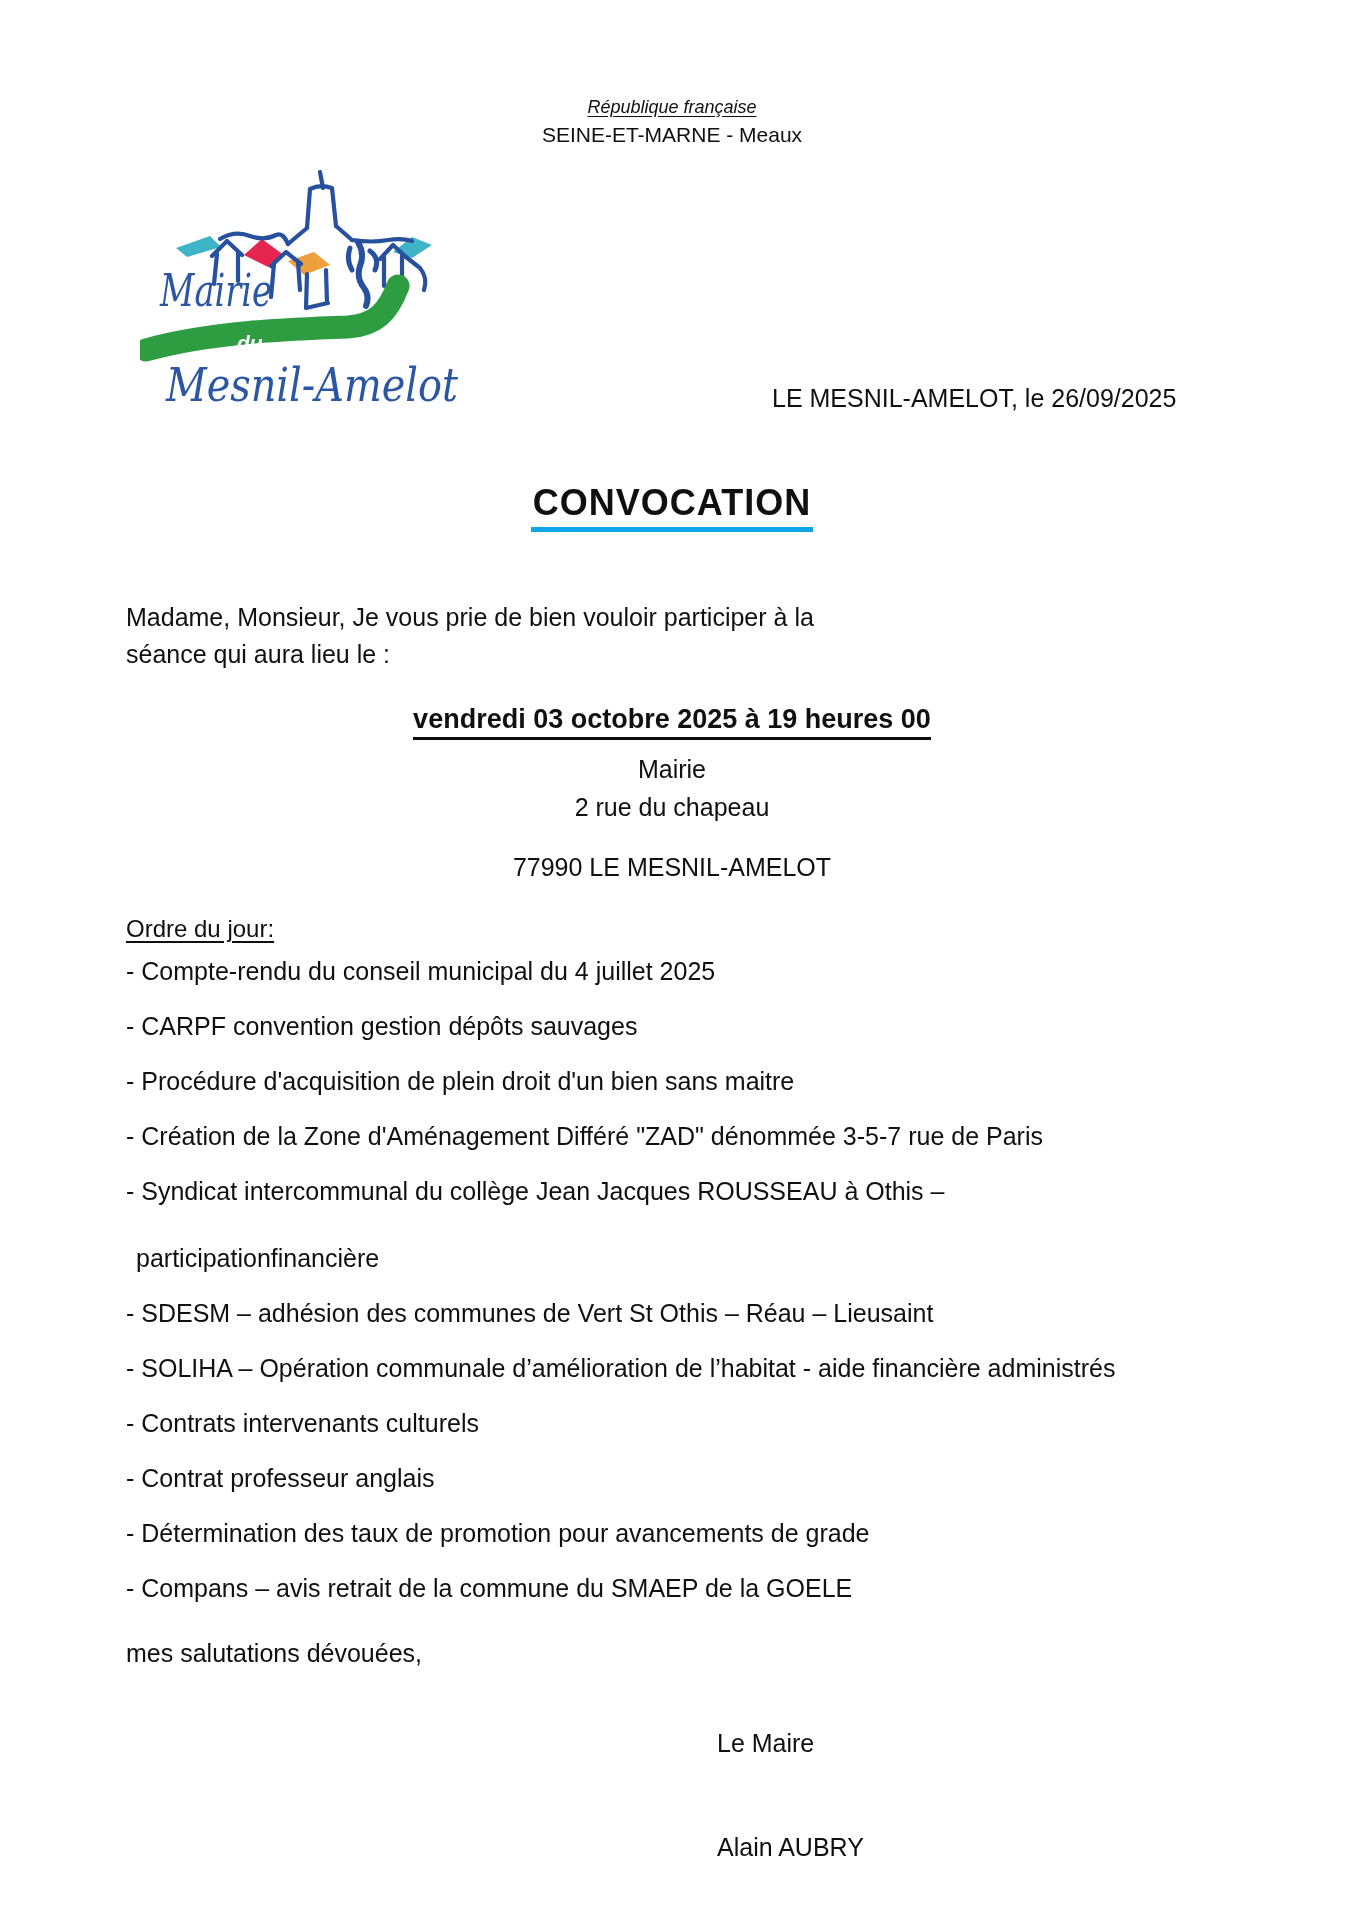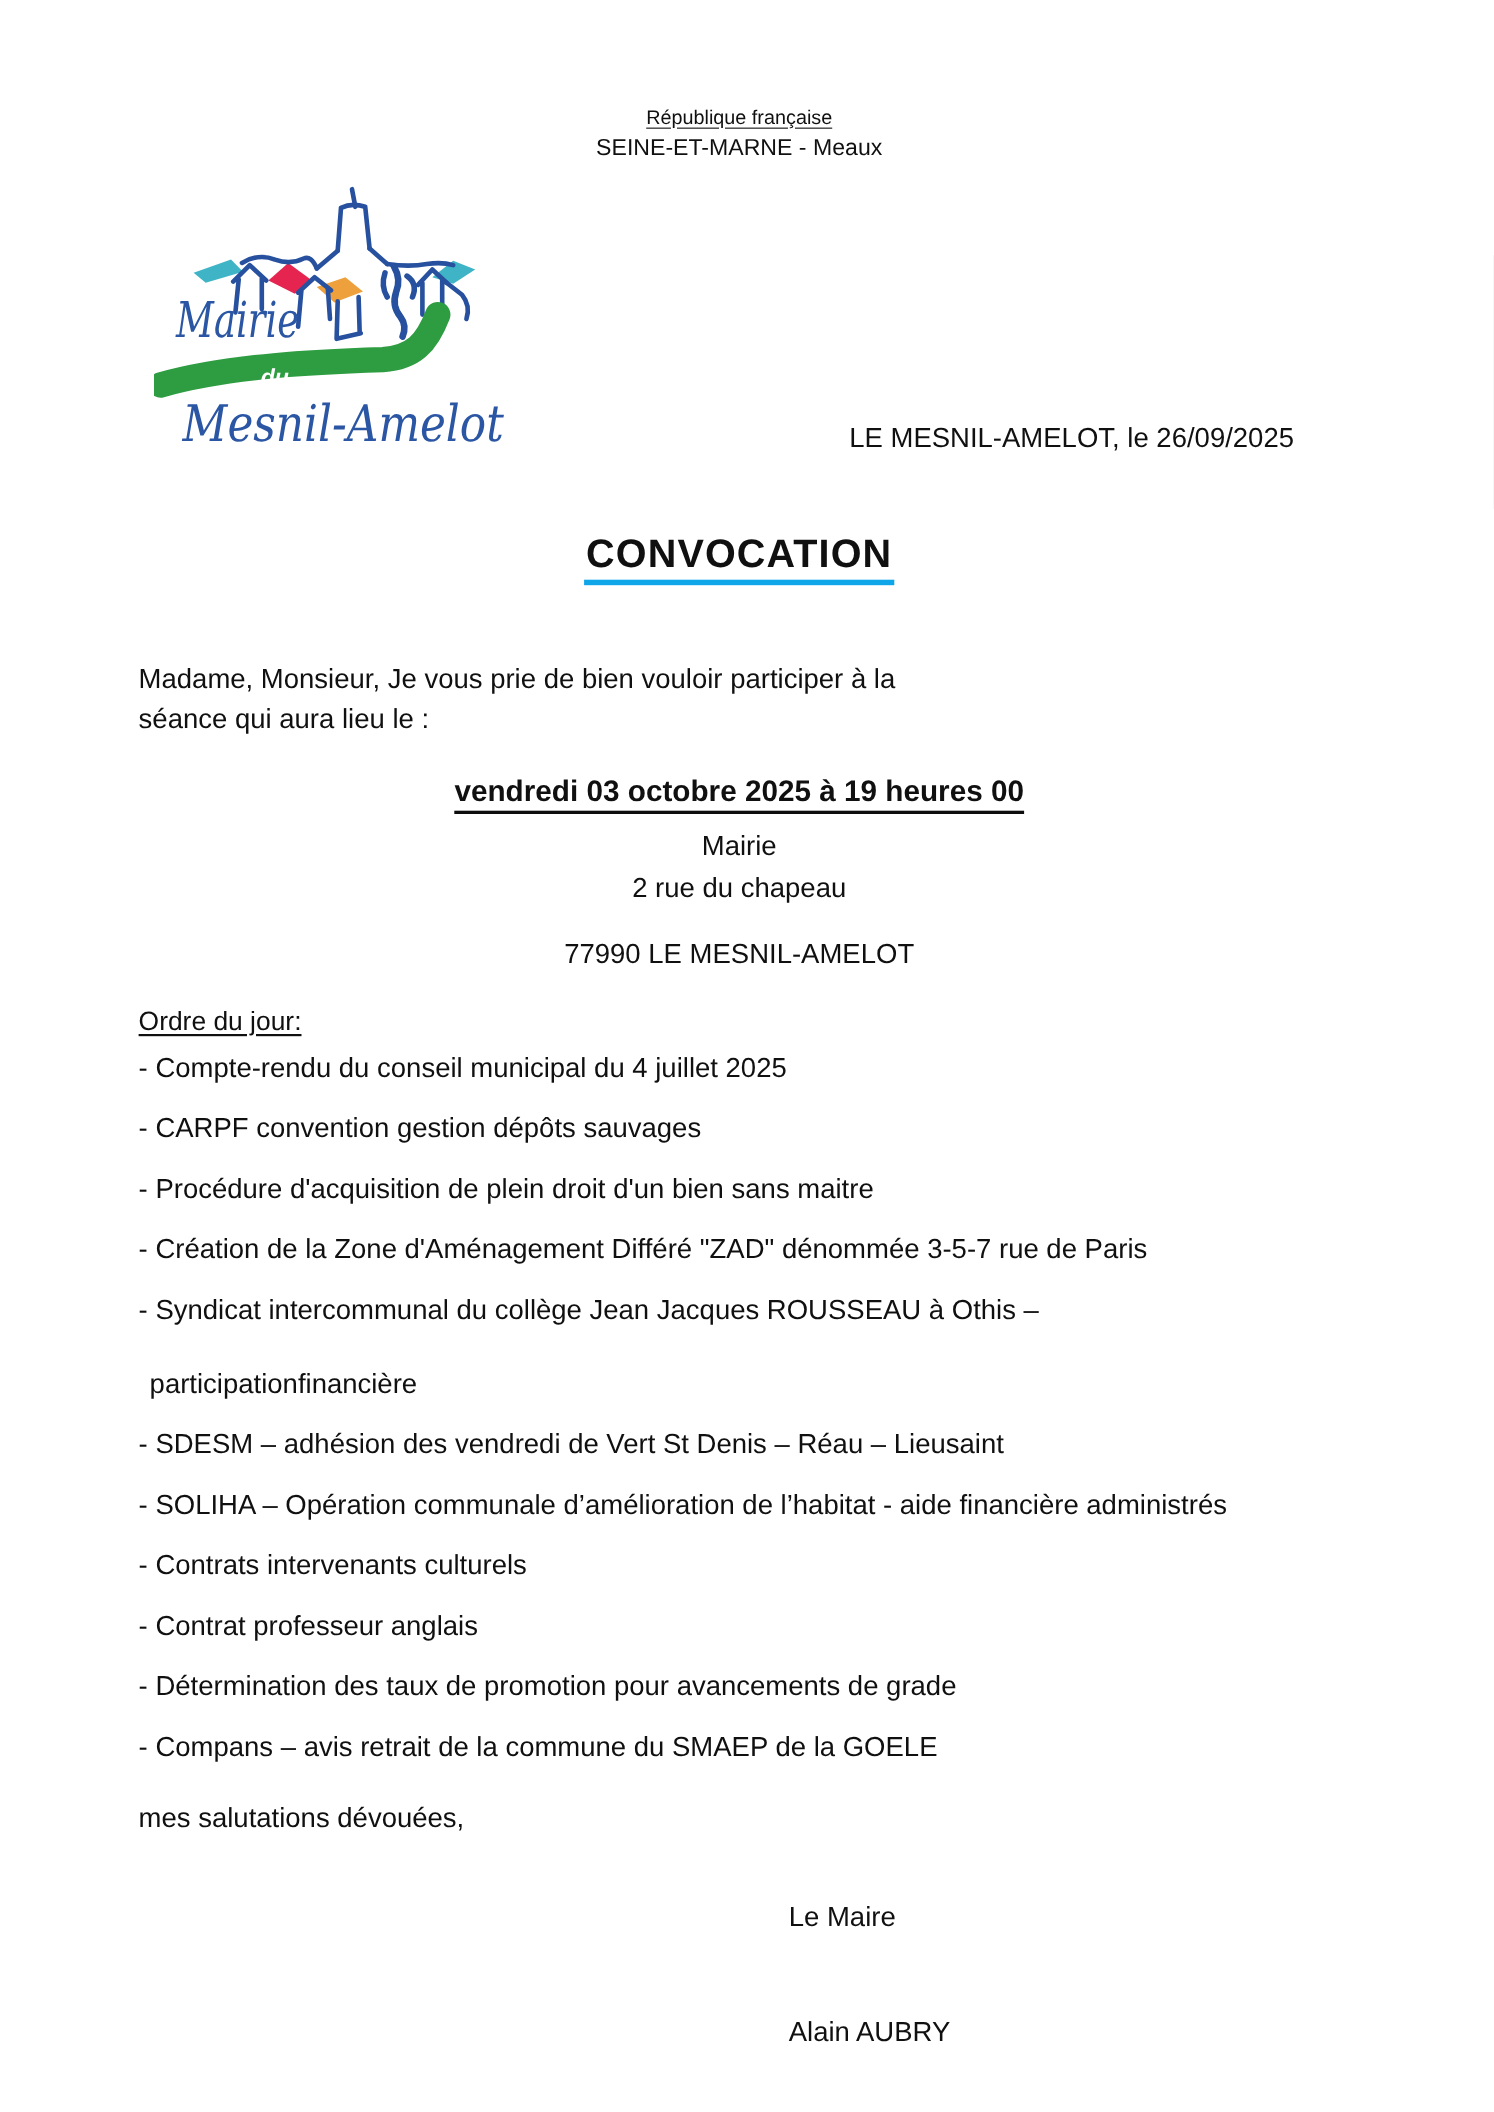--- a/index.html
+++ b/index.html
@@ -3,21 +3,21 @@
 <meta charset="utf-8">
 <style>
   html,body{margin:0;padding:0;background:#e8e8e8;}
   .page{
     position:relative;width:1358px;height:1920px;background:#ffffff;
     margin:0 auto;overflow:hidden;color:#101010;
     font-family:"Liberation Sans", sans-serif;
   }
   .abs{position:absolute;}
   .center-col{left:0;width:1344px;text-align:center;}
-  .hdr1{top:97px;font-size:18px;text-decoration:underline;text-underline-offset:3px;}
+  .hdr1{top:97px;font-size:18px;text-decoration:underline;text-underline-offset:3px;font-style:italic;}
   .hdr2{top:123px;font-size:21px;}
   .place-date{left:772px;top:384px;font-size:25px;}
   .doc-title{top:482px;font-size:36px;font-weight:bold;letter-spacing:1px;}
   .doc-title span{display:inline-block;border-bottom:5px solid #0ea5e9;padding:0 2px 3px 2px;}
   .intro{left:126px;top:599px;font-size:25px;line-height:37px;}
   .mt-datetime{top:704px;font-size:27px;font-weight:bold;}
   .mt-datetime span{display:inline-block;border-bottom:3px solid #0d0d0d;padding-bottom:2px;}
   .mt-venue{top:755px;font-size:25px;}
   .mt-address{top:793px;font-size:25px;}
   .mt-city{top:853px;font-size:25px;}
@@ -95,21 +95,21 @@
   <div class="abs agenda-hd">Ordre du jour:</div>
   <div class="abs agenda">
     <div class="item">- Compte-rendu du conseil municipal du 4 juillet 2025</div>
     <div class="item">- CARPF convention gestion dépôts sauvages</div>
     <div class="item">- Procédure d'acquisition de plein droit d'un bien sans maitre</div>
     <div class="item">- Création de la Zone d'Aménagement Différé "ZAD" dénommée 3-5-7 rue de Paris</div>
     <div class="item">
       <span>- Syndicat intercommunal du collège Jean Jacques ROUSSEAU à Othis –</span>
       <span class="wrap2">participationfinancière</span>
     </div>
-    <div class="item">- SDESM – adhésion des vendredi de Vert St Denis – Réau – Lieusaint</div>
+    <div class="item">- SDESM – adhésion des communes de Vert St Othis – Réau – Lieusaint</div>
     <div class="item">- SOLIHA – Opération communale d’amélioration de l’habitat - aide financière administrés</div>
     <div class="item">- Contrats intervenants culturels</div>
     <div class="item">- Contrat professeur anglais</div>
     <div class="item">- Détermination des taux de promotion pour avancements de grade</div>
     <div class="item">- Compans – avis retrait de la commune du SMAEP de la GOELE</div>
   </div>
 
   <div class="abs closing">
     <div>mes salutations dévouées,</div>
   </div>

